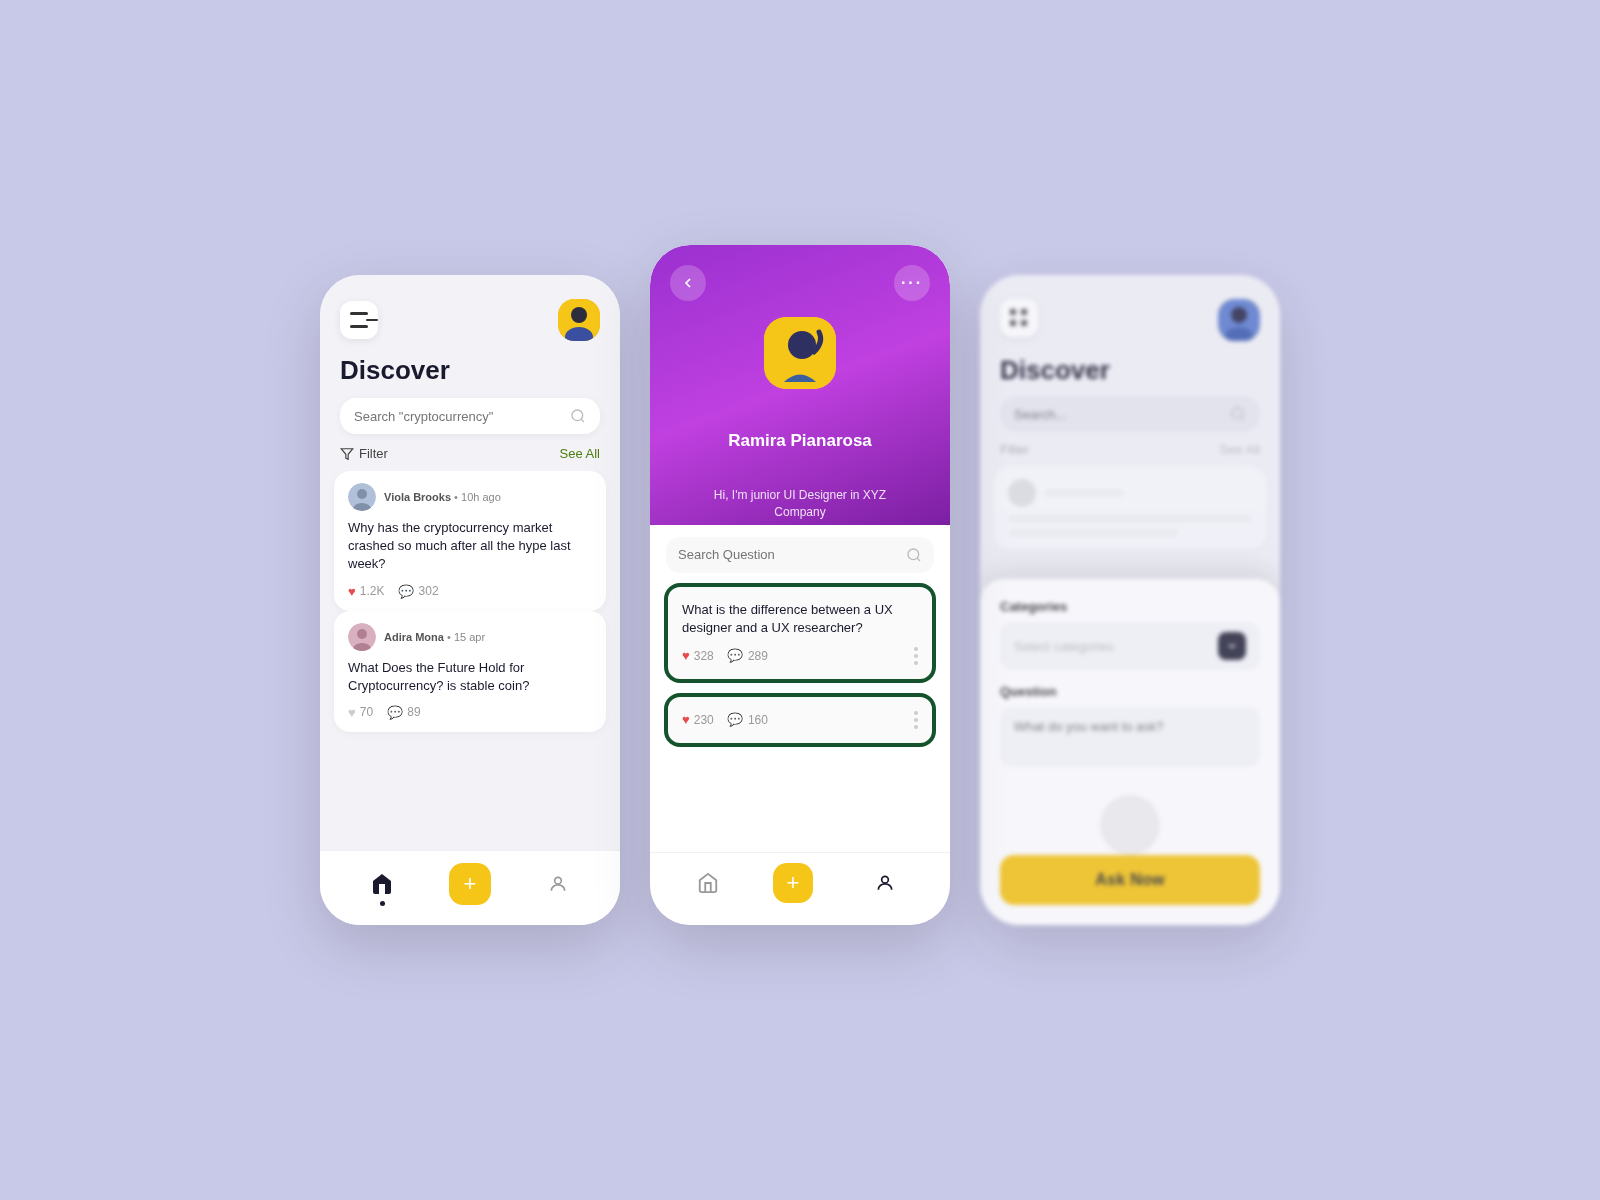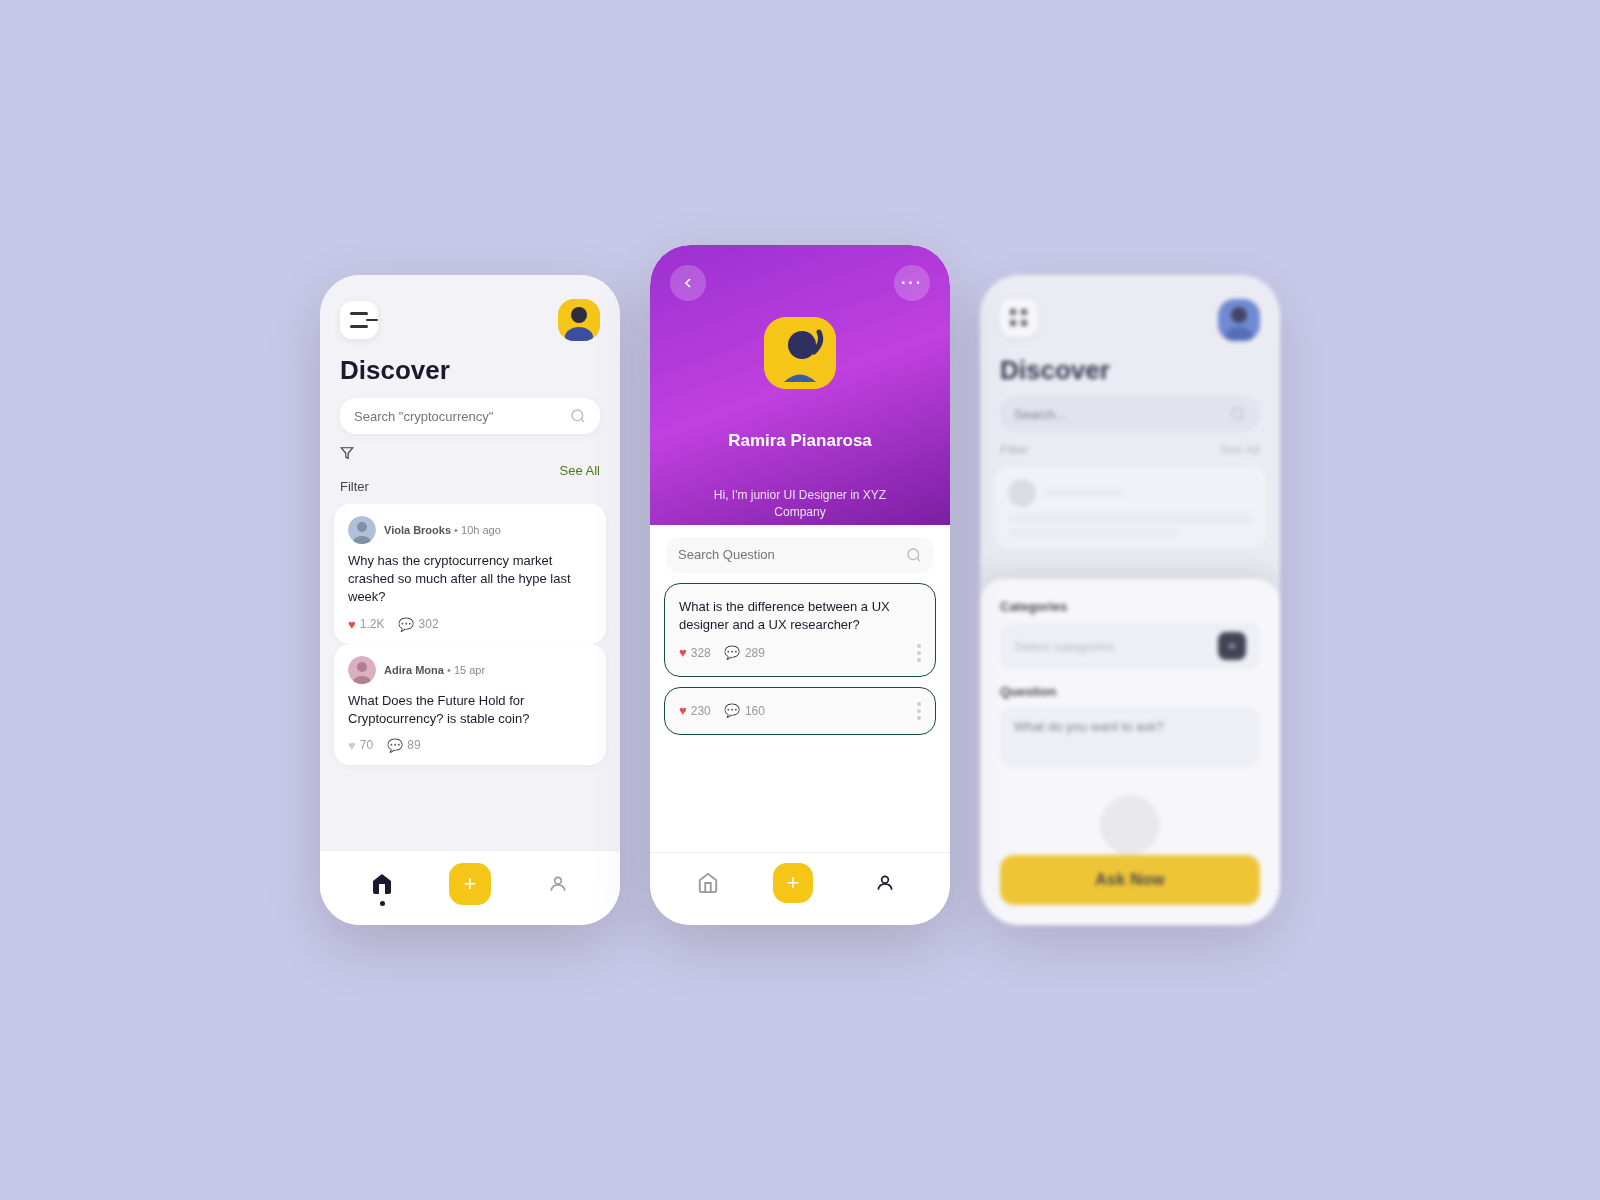--- a/index.html
+++ b/index.html
@@ -136,26 +136,25 @@
 
     .filter-row {
       display: flex;
       justify-content: space-between;
       align-items: center;
       padding: 0 20px 10px;
     }
 
     .filter-btn {
       display: flex;
-      align-items: flex-start;
-      gap: 19px;
+      align-items: center;
+      gap: 5px;
       font-size: 13px;
       color: #444;
       cursor: pointer;
-      flex-direction: column;
     }
 
     .see-all-btn {
       font-size: 13px;
       color: #4d7c0f;
       cursor: pointer;
     }
 
     .questions-list {
       flex: 1;
@@ -422,21 +421,21 @@
       display: flex;
       flex-direction: column;
       gap: 10px;
       overflow: hidden;
     }
 
     .center-question-card {
       background: #fafafa;
       border-radius: 16px;
       padding: 14px;
-      border: 1px solid #14532d;
+      border: 4px solid #14532d;
     }
 
     .center-question-text {
       font-size: 13px;
       color: #1a1a2e;
       font-weight: 500;
       line-height: 1.4;
       margin-bottom: 10px;
     }
 

